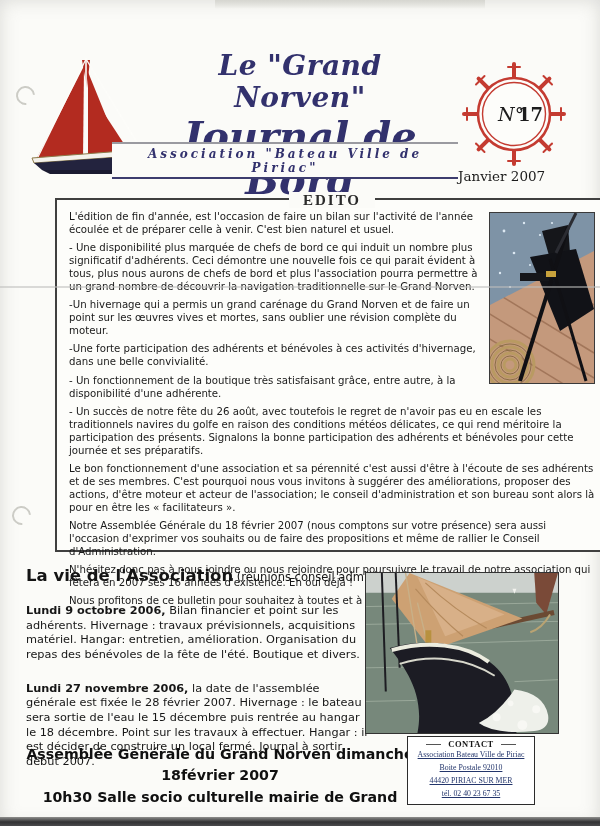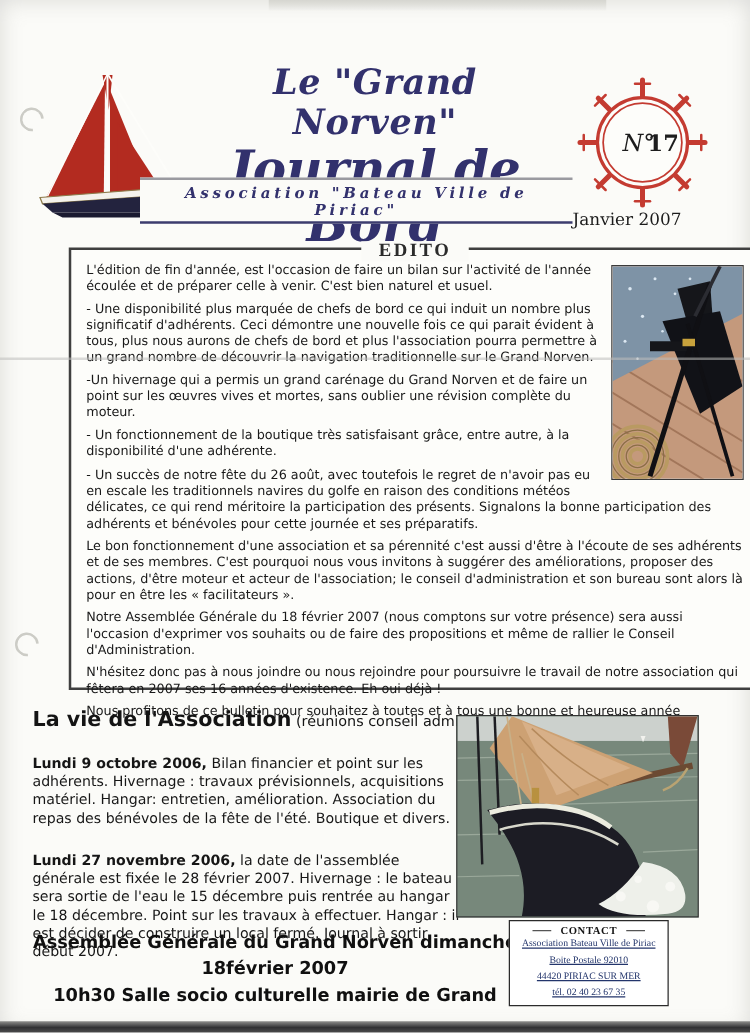--- a/index.html
+++ b/index.html
@@ -176,35 +176,36 @@
           <path d="M30,60 h34 v8 h-34 z" fill="#15161a"></path>
           <line x1="78" y1="14" x2="30" y2="168" stroke="#101014" stroke-width="4"></line>
           <line x1="60" y1="46" x2="96" y2="168" stroke="#101014" stroke-width="3"></line>
           <line x1="86" y1="0" x2="66" y2="40" stroke="#2b2c32" stroke-width="3"></line>
           <rect x="56" y="58" width="10" height="6" fill="#c8a23c"></rect>
         </svg>
       </figure>
       <p>L'édition de fin d'année, est l'occasion de faire un bilan sur l'activité de l'année écoulée et de préparer celle à venir. C'est bien naturel et usuel.</p>
       <p>- Une disponibilité plus marquée de chefs de bord ce qui induit un nombre plus significatif d'adhérents. Ceci démontre une nouvelle fois ce qui parait évident à tous, plus nous aurons de chefs de bord et plus l'association pourra permettre à un grand nombre de découvrir la navigation traditionnelle sur le Grand Norven.</p>
       <p>-Un hivernage qui a permis un grand carénage du Grand Norven et de faire un point sur les œuvres vives et mortes, sans oublier une révision complète du moteur.</p>
+      <p>-Une forte participation des adhérents et bénévoles à ces activités d'hivernage, dans une belle convivialité.</p>
       <p>- Un fonctionnement de la boutique très satisfaisant grâce, entre autre, à la disponibilité d'une adhérente.</p>
       <p>- Un succès de notre fête du 26 août, avec toutefois le regret de n'avoir pas eu en escale les traditionnels navires du golfe en raison des conditions météos délicates, ce qui rend méritoire la participation des présents. Signalons la bonne participation des adhérents et bénévoles pour cette journée et ses préparatifs.</p>
       <p>Le bon fonctionnement d'une association et sa pérennité c'est aussi d'être à l'écoute de ses adhérents et de ses membres. C'est pourquoi nous vous invitons à suggérer des améliorations, proposer des actions, d'être moteur et acteur de l'association; le conseil d'administration et son bureau sont alors là pour en être les « facilitateurs ».</p>
       <p>Notre Assemblée Générale du 18 février 2007 (nous comptons sur votre présence) sera aussi l'occasion d'exprimer vos souhaits ou de faire des propositions et même de rallier le Conseil d'Administration.</p>
       <p>N'hésitez donc pas à nous joindre ou nous rejoindre pour poursuivre le travail de notre association qui fêtera en 2007 ses 16 années d'existence. Eh oui déjà !</p>
       <p>Nous profitons de ce bulletin pour souhaitez à toutes et à tous une bonne et heureuse année</p>
     </div>
   </section>
 
   <div class="vie-heading">
     <span class="h">La vie de l'Association</span><span class="s"> (réunions conseil administration)</span>
   </div>
 
   <div class="vie-items">
-    <p class="vie-item"><b>Lundi 9 octobre 2006,</b><span> Bilan financier et point sur les adhérents. Hivernage : travaux prévisionnels, acquisitions matériel. Hangar: entretien, amélioration. Association du repas des bénévoles de la fête de l'été. Boutique et divers.</span></p>
+    <p class="vie-item"><b>Lundi 9 octobre 2006,</b><span> Bilan financier et point sur les adhérents. Hivernage : travaux prévisionnels, acquisitions matériel. Hangar: entretien, amélioration. Organisation du repas des bénévoles de la fête de l'été. Boutique et divers.</span></p>
     <p class="vie-item"><b>Lundi 27 novembre 2006,</b><span> la date de l'assemblée générale est fixée le 28 février 2007. Hivernage : le bateau sera sortie de l'eau le 15 décembre puis rentrée au hangar le 18 décembre. Point sur les travaux à effectuer. Hangar : il est décider de construire un local fermé. Journal à sortir début 2007.</span></p>
   </div>
 
   <div class="announce">
     <div>Assemblée Générale du Grand Norven dimanche 18février 2007</div>
     <div>10h30 Salle socio culturelle mairie de Grand</div>
   </div>
 
   <figure class="photo2" style="margin:0;">
     <svg viewBox="0 0 194 162" xmlns="http://www.w3.org/2000/svg" preserveAspectRatio="none">

